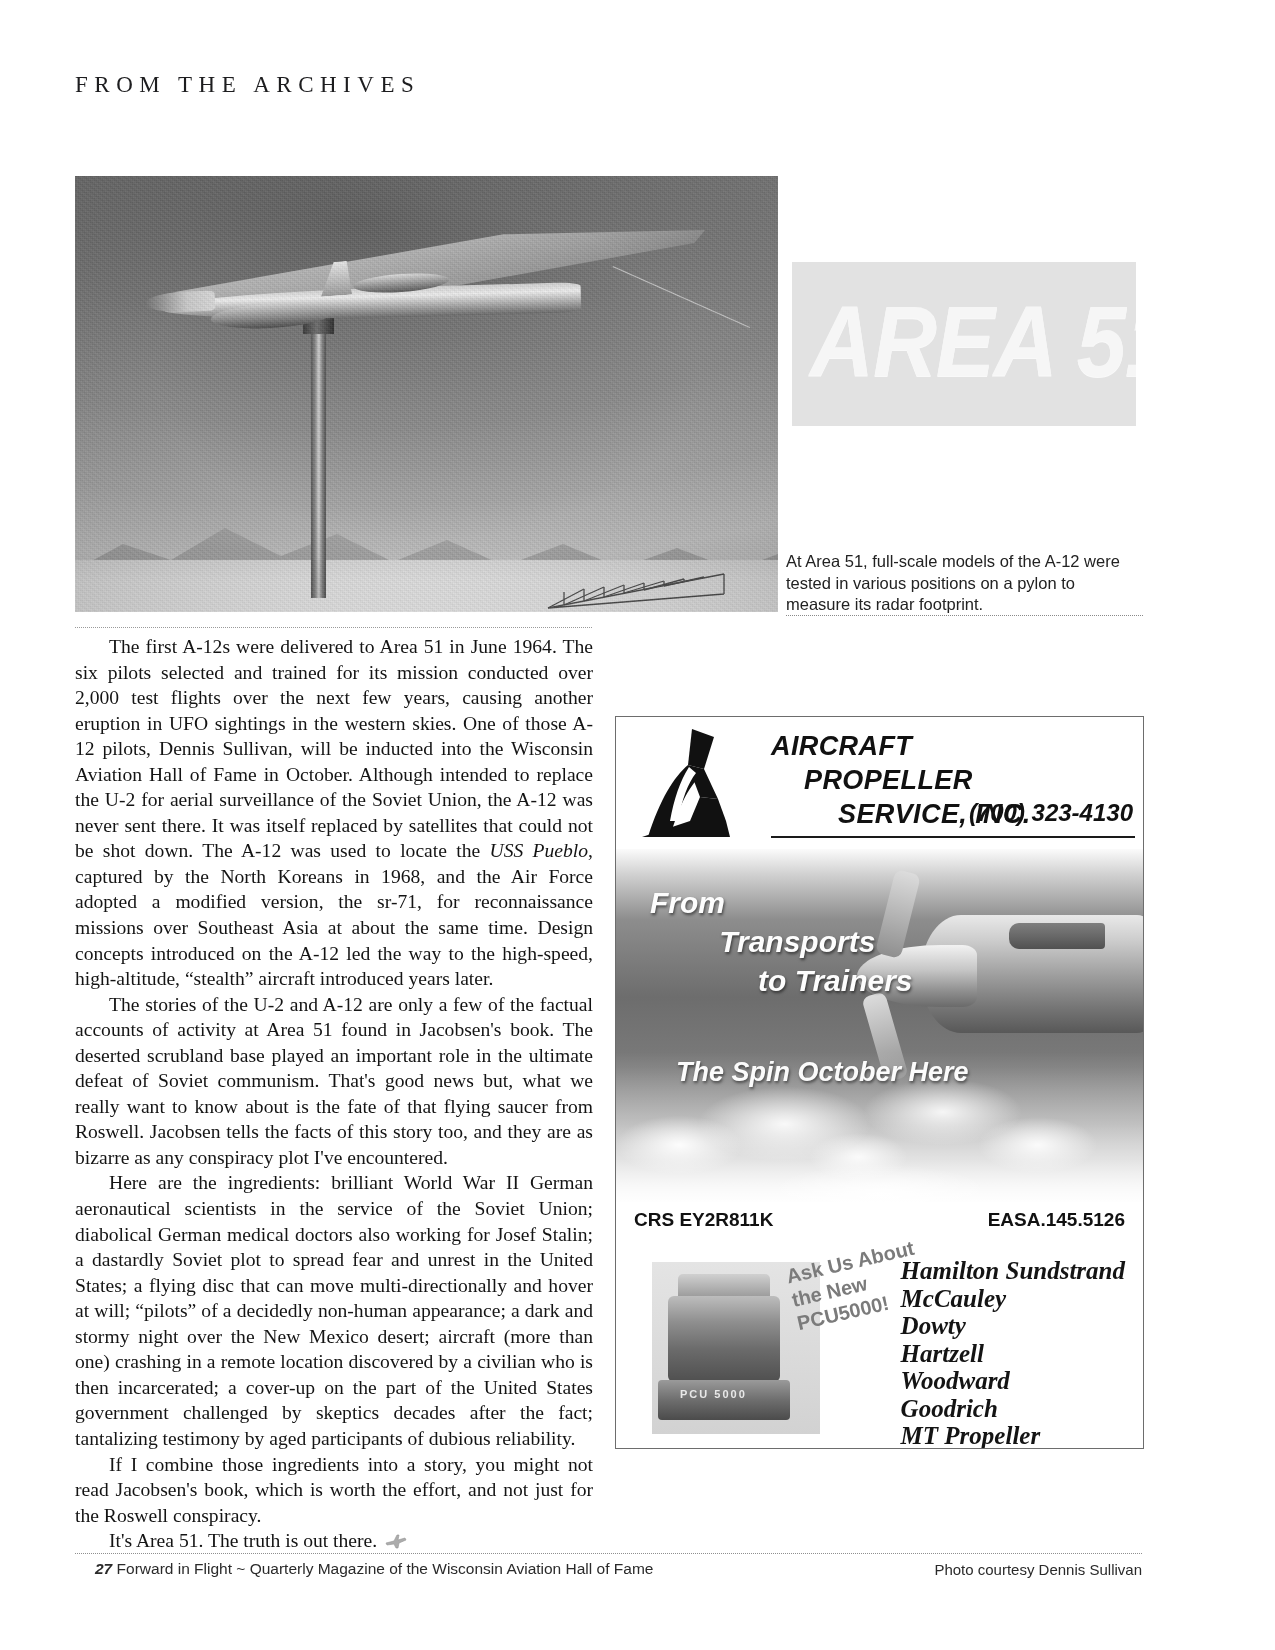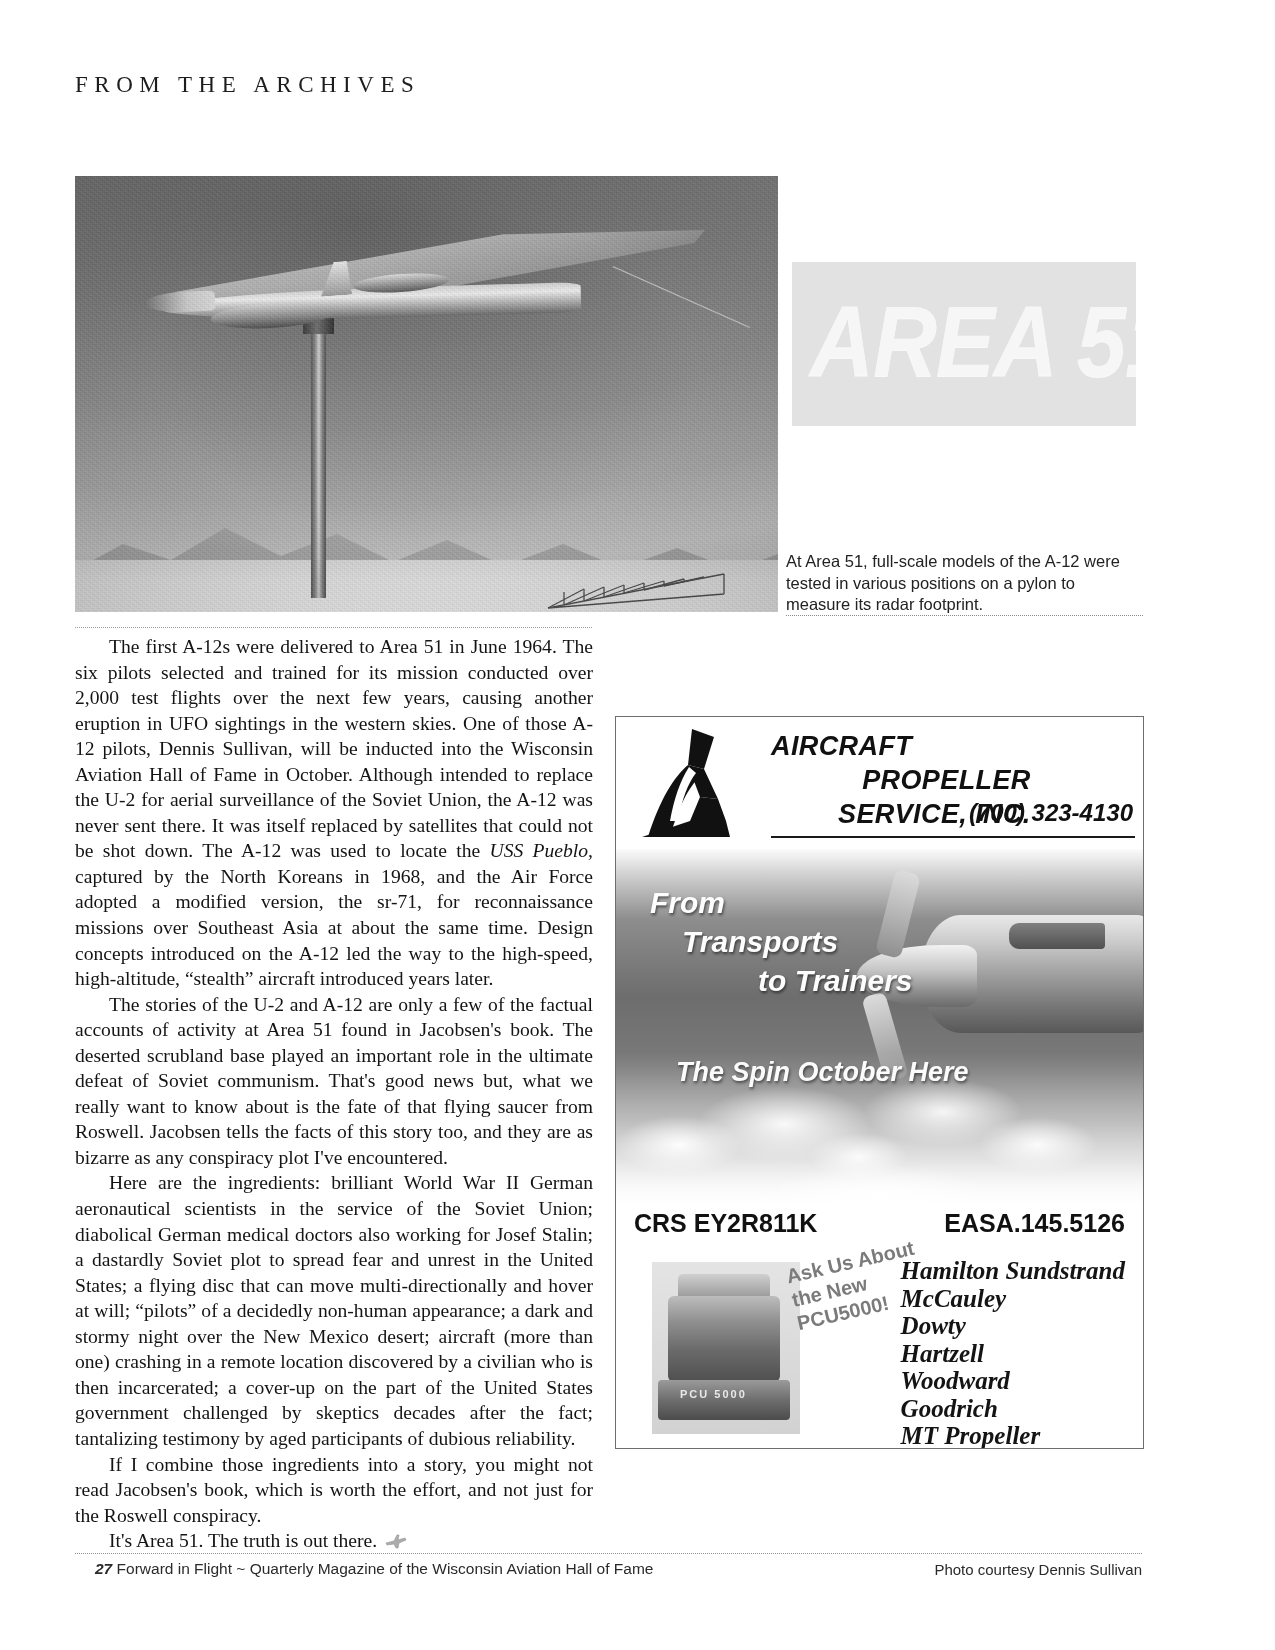--- a/index.html
+++ b/index.html
@@ -225,21 +225,21 @@
   .ad-title {
     position: absolute; left: 155px; top: 12px;
     font-family: "Liberation Sans", sans-serif;
     font-style: italic; font-weight: bold;
     font-size: 27px;
     letter-spacing: .4px;
     color: #111;
     line-height: 34px;
   }
   .ad-title .l1 { margin-left: 0px; }
-  .ad-title .l2 { margin-left: 17px; text-align: right; }
+  .ad-title .l2 { margin-left: 33px; }
   .ad-title .l3 { margin-left: 67px; font-style: italic; }
   .ad-phone {
     position: absolute; right: 10px; top: 82px;
     font-family: "Liberation Sans", sans-serif;
     font-style: italic; font-weight: bold;
     font-size: 24px;
     color: #111;
     white-space: nowrap;
   }
   .ad-head-rule {
@@ -273,21 +273,21 @@
     position: absolute;
     left: 34px; top: 34px;
     font-family: "Liberation Sans", sans-serif;
     font-style: italic; font-weight: bold;
     font-size: 30px;
     color: #fdfdfd;
     line-height: 39px;
     text-shadow: 1px 2px 3px rgba(0,0,0,.55);
   }
   .ad-tag .t1 { margin-left: 0px; }
-  .ad-tag .t2 { margin-left: 32px; }
+  .ad-tag .t2 { margin-left: 32px; text-align: center; }
   .ad-tag .t3 { margin-left: 108px; }
   .ad-tag2 {
     position: absolute;
     left: 60px; top: 208px;
     font-family: "Liberation Sans", sans-serif;
     font-style: italic; font-weight: bold;
     font-size: 27px;
     color: #fbfbfb;
     text-shadow: 1px 2px 3px rgba(0,0,0,.5);
     white-space: nowrap;
@@ -319,28 +319,28 @@
   }
 
   
   .ad-certs {
     position: absolute; left: 0; top: 492px; width: 527px;
     display: flex; justify-content: space-between; align-items: baseline;
     padding: 0 18px;
     box-sizing: border-box;
     font-family: "Liberation Sans", sans-serif;
     font-weight: bold;
-    font-size: 25px;
+    font-size: 19px;
     color: #111;
   }
 
   
   .ad-product {
     position: absolute; left: 36px; top: 545px;
-    width: 148px; height: 172px;
+    width: 168px; height: 172px;
   }
   .prod-bg {
     position: absolute; inset: 0;
     background: linear-gradient(180deg, #e4e4e4 0%, #d2d2d2 100%);
   }
   .prod-body {
     position: absolute; left: 16px; top: 34px; width: 112px; height: 86px;
     background: linear-gradient(180deg, #bdbdbd 0%, #8f8f8f 30%, #6b6b6b 62%, #4f4f4f 100%);
     border-radius: 6px;
   }

